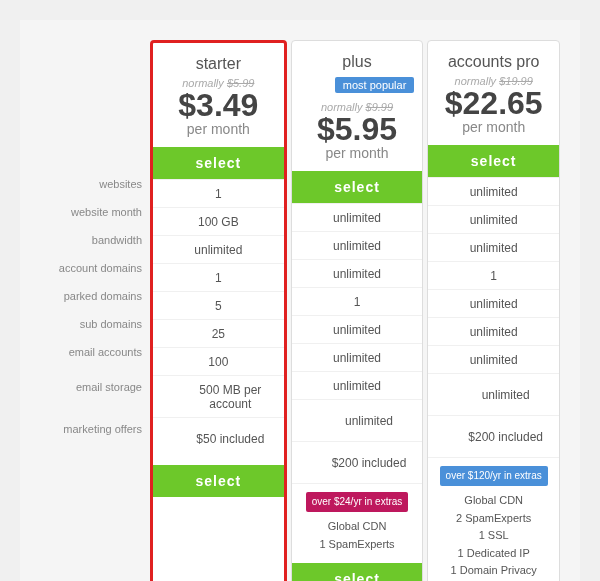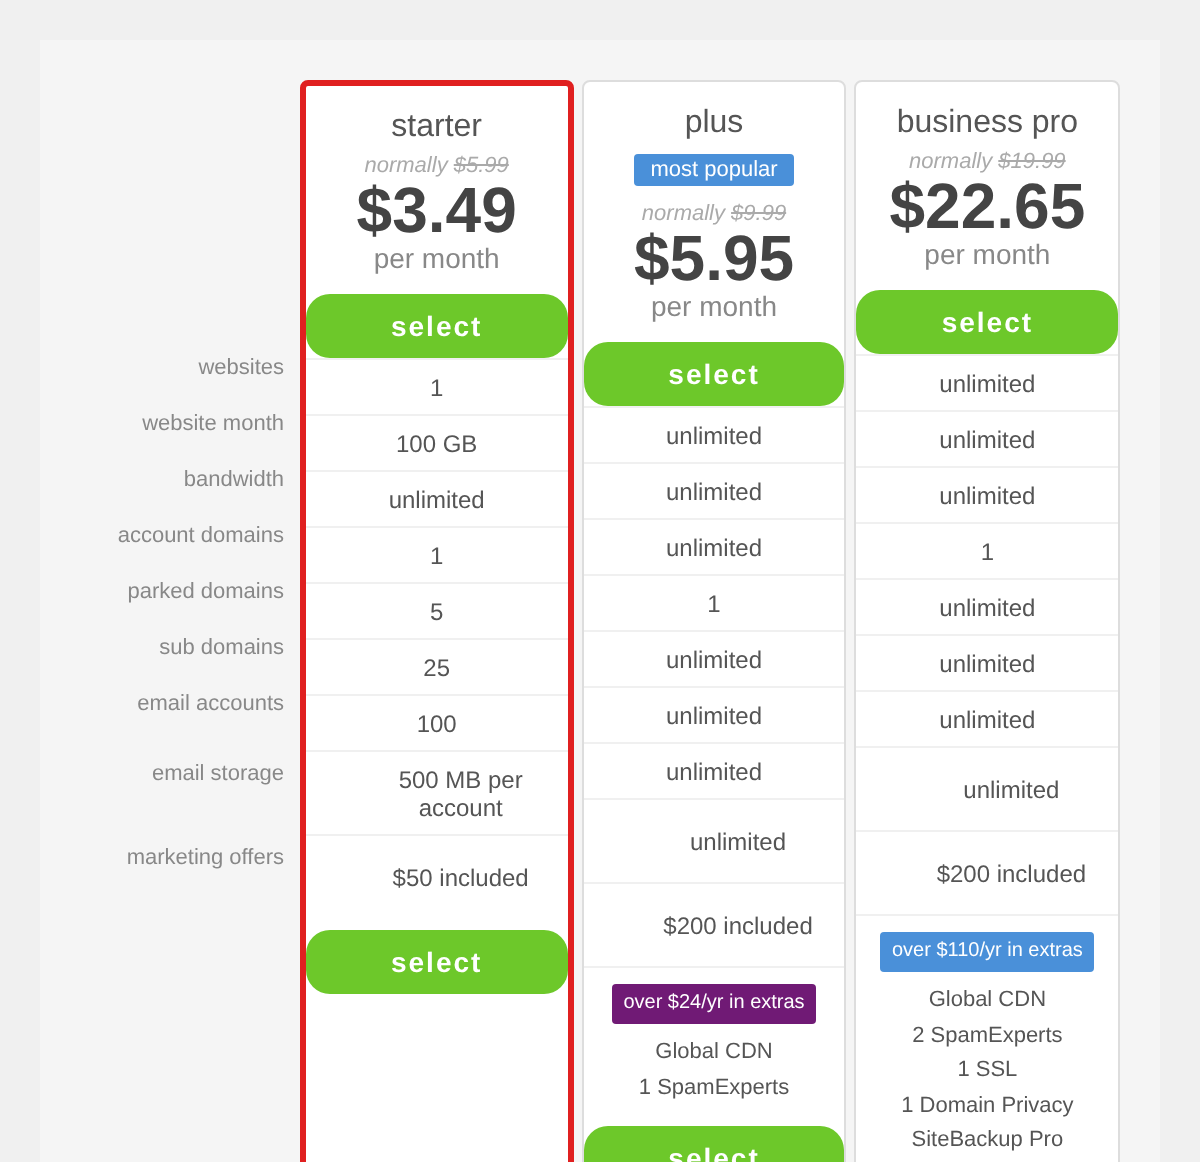--- a/index.html
+++ b/index.html
@@ -99,21 +99,21 @@
     }
     .select-btn {
       background: #6dc82a;
       color: white;
       border: none;
       width: 100%;
       padding: 8px 0;
       font-size: 14px;
       font-weight: bold;
       cursor: pointer;
-      border-radius: 12px;
+      border-radius: 0;
       text-transform: lowercase;
       letter-spacing: 1px;
       text-align: center;
     }
     .data-rows {
       width: 100%;
     }
     .data-cell {
       height: 28px;
       display: flex;
@@ -123,21 +123,21 @@
       color: #555;
       border-top: 1px solid #f0f0f0;
       text-align: center;
       padding: 0 4px;
     }
     .data-cell.tall {
       height: 42px;
       padding-left: 28px;
     }
     .extras-badge {
-      background: #701a75;
+      background: #be185d;
       color: white;
       font-size: 10px;
       padding: 2px 6px;
       border-radius: 2px;
       display: inline-block;
       margin-bottom: 2px;
     }
     .extras-badge.blue {
       background: #4a90d9;
     }
@@ -200,21 +200,21 @@
         <div class="plan-footer">
           <button class="select-btn">select</button>
         </div>
         
         
       </div>
 
       <div class="plan">
         <div class="plan-header">
           <div class="plan-name">plus</div>
-          <div style="text-align:center; margin-bottom:4px;">
+          <div style="text-align:right; margin-bottom:4px;">
             <span class="plan-badge">most popular</span>
           </div>
           <div class="normally">normally <s>$9.99</s></div>
           <div>
             <span class="price-main">$5.95</span>
             <span class="price-per">per month</span>
           </div>
         </div>
         <button class="select-btn">select</button>
         <div class="data-rows">
@@ -235,46 +235,47 @@
           <div>Global CDN</div>
           <div>1 SpamExperts</div>
         </div>
         <div class="plan-footer">
           <button class="select-btn">select</button>
         </div>
       </div>
 
       <div class="plan">
         <div class="plan-header">
-          <div class="plan-name">business pro</div>
+          <div class="plan-name">accounts pro</div>
           <div class="normally">normally <s>$19.99</s></div>
           <div>
             <span class="price-main">$22.65</span>
             <span class="price-per">per month</span>
           </div>
         </div>
         <button class="select-btn">select</button>
         <div class="data-rows">
           <div class="data-cell">unlimited</div>
           <div class="data-cell">unlimited</div>
           <div class="data-cell">unlimited</div>
           <div class="data-cell">1</div>
           <div class="data-cell">unlimited</div>
           <div class="data-cell">unlimited</div>
           <div class="data-cell">unlimited</div>
           <div class="data-cell tall">unlimited</div>
           <div class="data-cell tall">$200 included</div>
         </div>
         <div class="extras-list">
           <div style="text-align:center; padding: 4px 0;">
-            <span class="extras-badge blue">over $110/yr in extras</span>
+            <span class="extras-badge blue">over $120/yr in extras</span>
           </div>
           <div>Global CDN</div>
           <div>2 SpamExperts</div>
           <div>1 SSL</div>
+          <div>1 Dedicated IP</div>
           <div>1 Domain Privacy</div>
           <div>SiteBackup Pro</div>
 
         </div>
         
       </div>
 
     </div>
   </div>
 </div>

